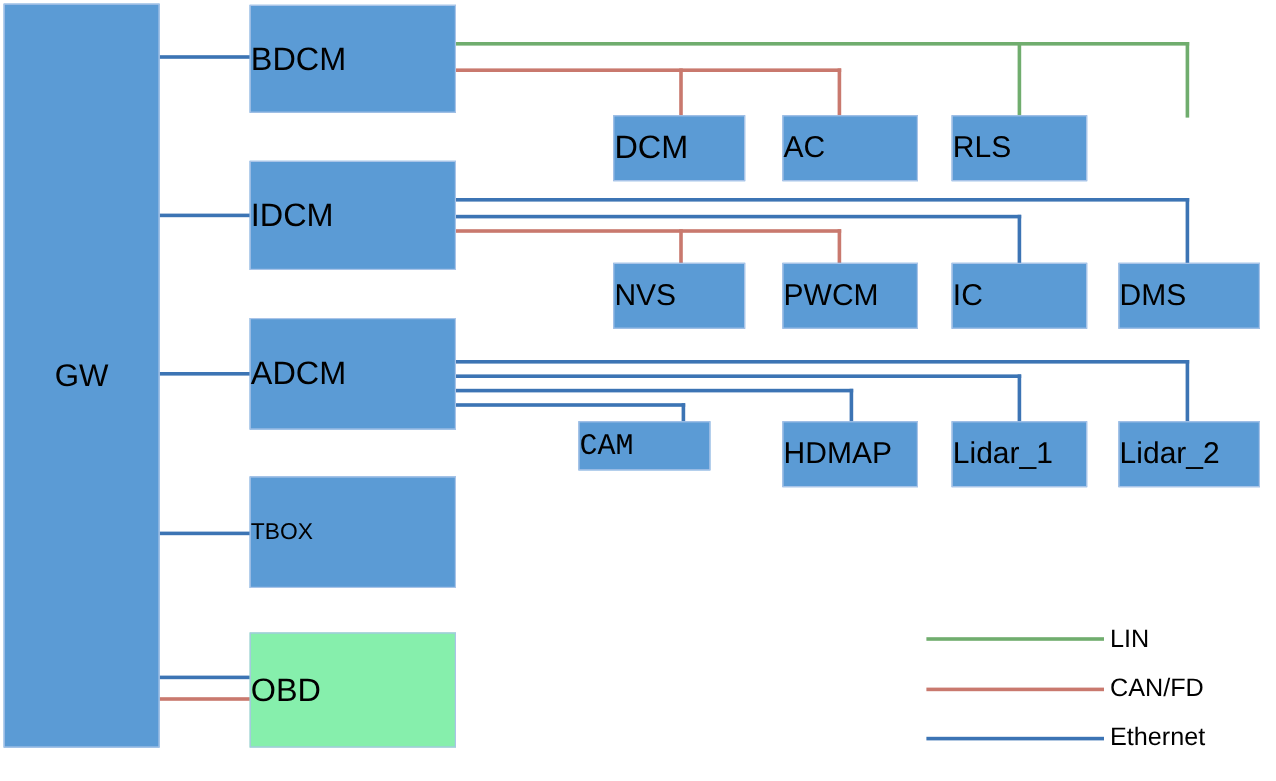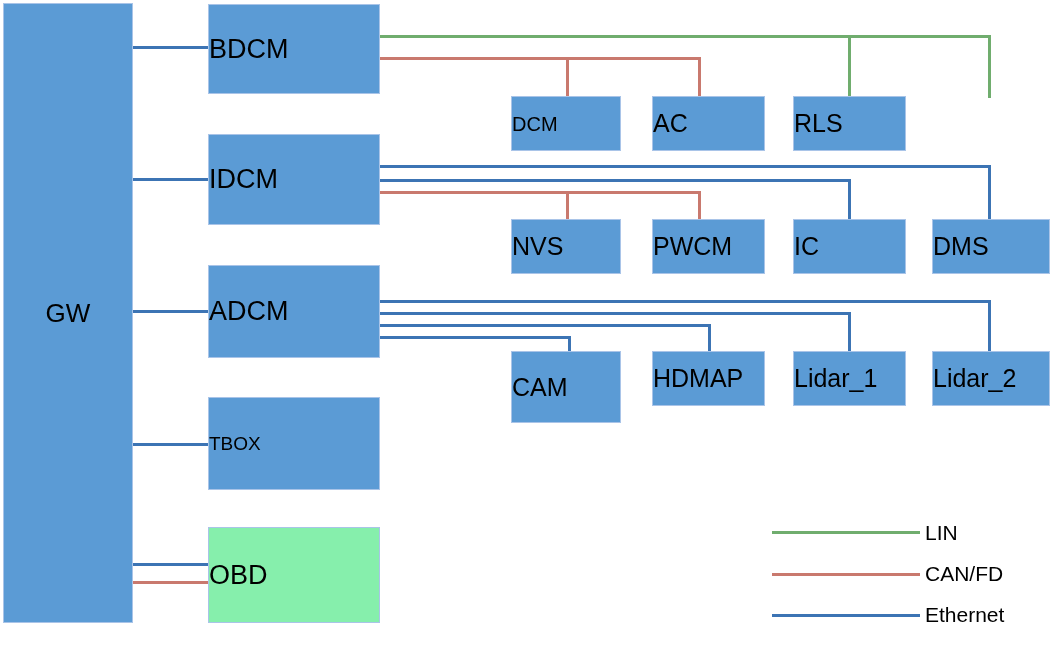--- a/index.html
+++ b/index.html
@@ -118,21 +118,21 @@
   </div>
 
   <div class="node blue" style="left:208px; top:397px; width:172px; height:93px; font-size:19px;">
     <span class="label">TBOX</span>
   </div>
 
   <div class="node orange" style="left:208px; top:527px; width:172px; height:96px; font-size:27px;">
     <span class="label">OBD</span>
   </div>
 
-  <div class="node blue" style="left:511px; top:96px; width:110px; height:55px; font-size:20px;">
+  <div class="node blue" style="left:511px; top:96px; width:110px; height:55px; font-size:27px;">
     <span class="label">DCM</span>
   </div>
   <div class="node blue" style="left:652px; top:96px; width:113px; height:55px; font-size:25px;">
     <span class="label">AC</span>
   </div>
   <div class="node blue" style="left:793px; top:96px; width:113px; height:55px; font-size:25px;">
     <span class="label">RLS</span>
   </div>
 
   <div class="node blue" style="left:511px; top:219px; width:110px; height:55px; font-size:25px;">
@@ -141,21 +141,21 @@
   <div class="node blue" style="left:652px; top:219px; width:113px; height:55px; font-size:25px;">
     <span class="label">PWCM</span>
   </div>
   <div class="node blue" style="left:793px; top:219px; width:113px; height:55px; font-size:25px;">
     <span class="label">IC</span>
   </div>
   <div class="node blue" style="left:932px; top:219px; width:118px; height:55px; font-size:25px;">
     <span class="label">DMS</span>
   </div>
 
-  <div class="node blue" style="left:511px; top:351px; width:110px; height:72px; font-size:25px;">
+  <div class="node blue" style="left:482px; top:351px; width:110px; height:41px; font-size:25px;font-family:Liberation Mono, monospace;">
     <span class="label">CAM</span>
   </div>
   <div class="node blue" style="left:652px; top:351px; width:113px; height:55px; font-size:25px;">
     <span class="label">HDMAP</span>
   </div>
   <div class="node blue" style="left:793px; top:351px; width:113px; height:55px; font-size:25px;">
     <span class="label">Lidar_1</span>
   </div>
   <div class="node blue" style="left:932px; top:351px; width:118px; height:55px; font-size:25px;">
     <span class="label">Lidar_2</span>

